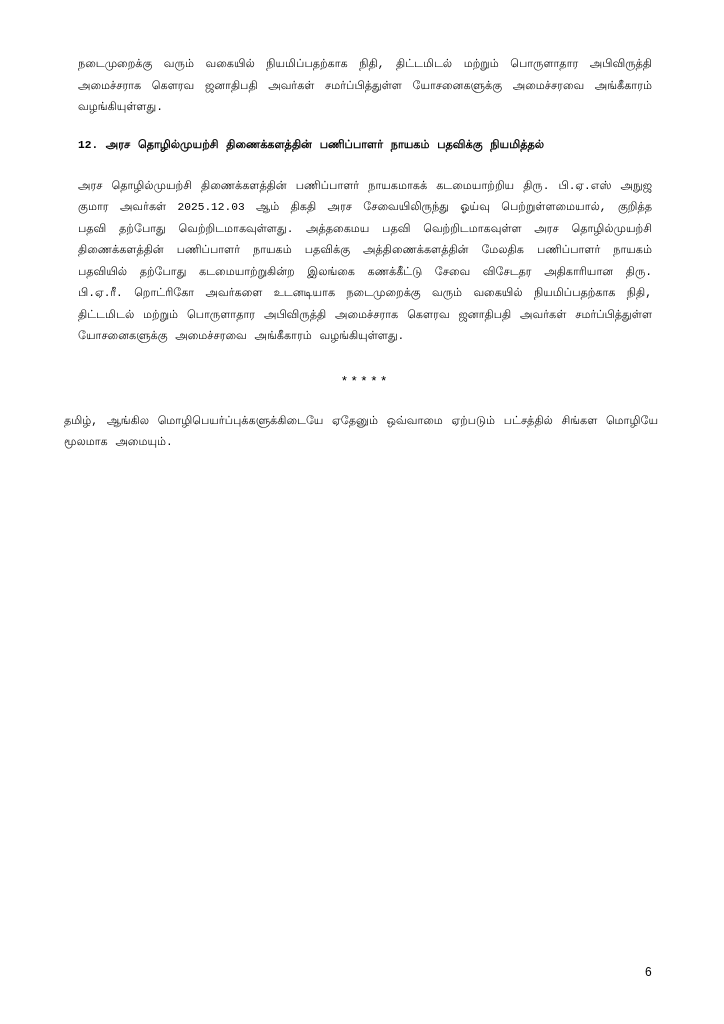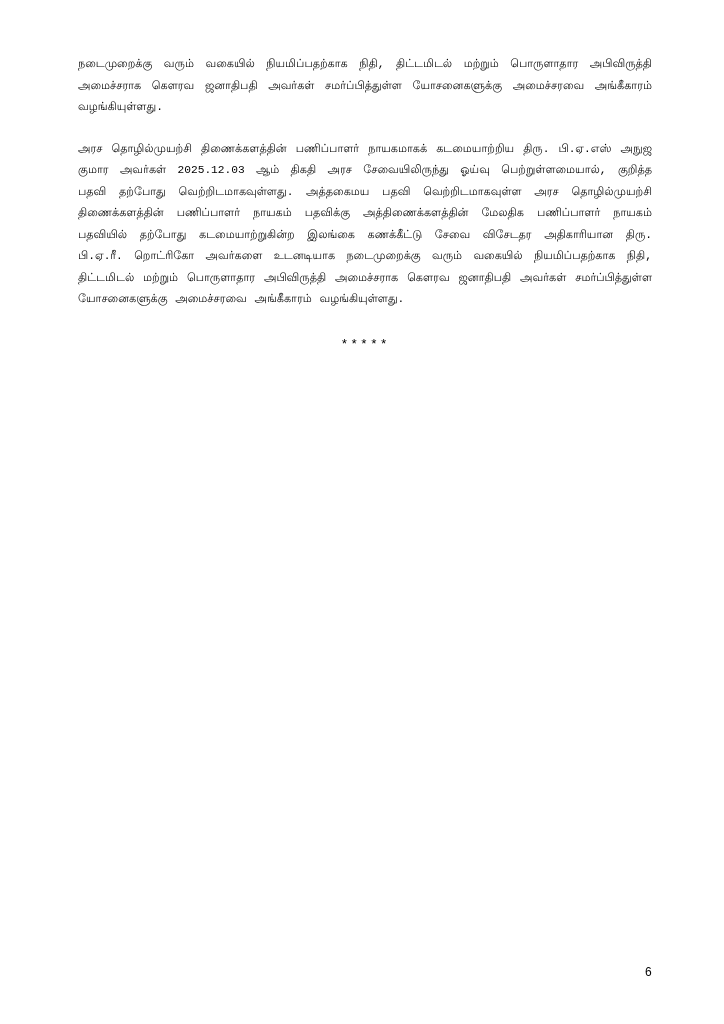--- a/index.html
+++ b/index.html
@@ -74,21 +74,25 @@
     color: #000;
   }
 </style>
 </head>
 <body>
 
 <div class="page">
 
   <p class="para continued">நடைமுறைக்கு வரும் வகையில் நியமிப்பதற்காக நிதி, திட்டமிடல் மற்றும் பொருளாதார அபிவிருத்தி அமைச்சராக கௌரவ ஜனாதிபதி அவர்கள் சமர்ப்பித்துள்ள யோசனைகளுக்கு அமைச்சரவை அங்கீகாரம் வழங்கியுள்ளது.</p>
 
+  <p class="heading">12.  அரச தொழில்முயற்சி திணைக்களத்தின் பணிப்பாளர் நாயகம் பதவிக்கு நியமித்தல்</p>
 
   <p class="para body-indent">அரச தொழில்முயற்சி திணைக்களத்தின் பணிப்பாளர் நாயகமாகக் கடமையாற்றிய திரு. பி.ஏ.எஸ் அநுஜ குமார அவர்கள் 2025.12.03 ஆம் திகதி அரச சேவையிலிருந்து ஓய்வு பெற்றுள்ளமையால், குறித்த பதவி தற்போது வெற்றிடமாகவுள்ளது. அத்தகைமய பதவி வெற்றிடமாகவுள்ள அரச தொழில்முயற்சி திணைக்களத்தின் பணிப்பாளர் நாயகம் பதவிக்கு அத்திணைக்களத்தின் மேலதிக பணிப்பாளர் நாயகம் பதவியில் தற்போது கடமையாற்றுகின்ற இலங்கை கணக்கீட்டு சேவை விசேடதர அதிகாரியான திரு. பி.ஏ.ரீ. றொட்ரிகோ அவர்களை உடனடியாக நடைமுறைக்கு வரும் வகையில் நியமிப்பதற்காக நிதி, திட்டமிடல் மற்றும் பொருளாதார அபிவிருத்தி அமைச்சராக கௌரவ ஜனாதிபதி அவர்கள் சமர்ப்பித்துள்ள யோசனைகளுக்கு அமைச்சரவை அங்கீகாரம் வழங்கியுள்ளது.</p>
 
   <div class="stars">*****</div>
 
+  <div class="footnote-wrap">
+    <p class="footnote">தமிழ், ஆங்கில மொழிபெயர்ப்புக்களுக்கிடையே ஏதேனும் ஒவ்வாமை ஏற்படும் பட்சத்தில் சிங்கள மொழியே மூலமாக அமையும்.</p>
+  </div>
 
   <div class="page-number">6</div>
 
 </div>
 
 </body></html>

